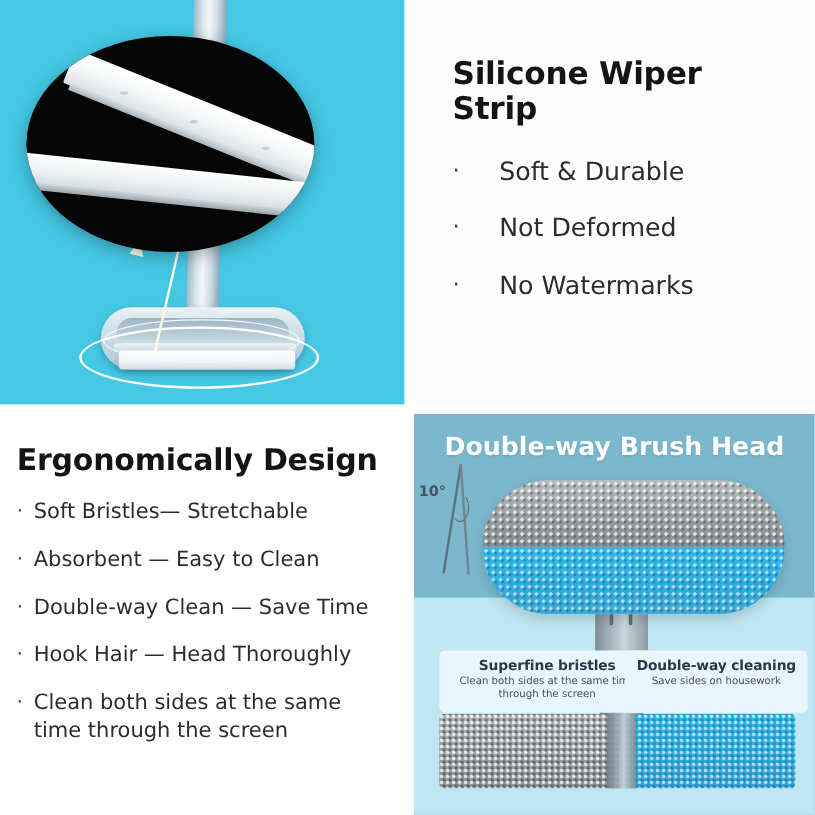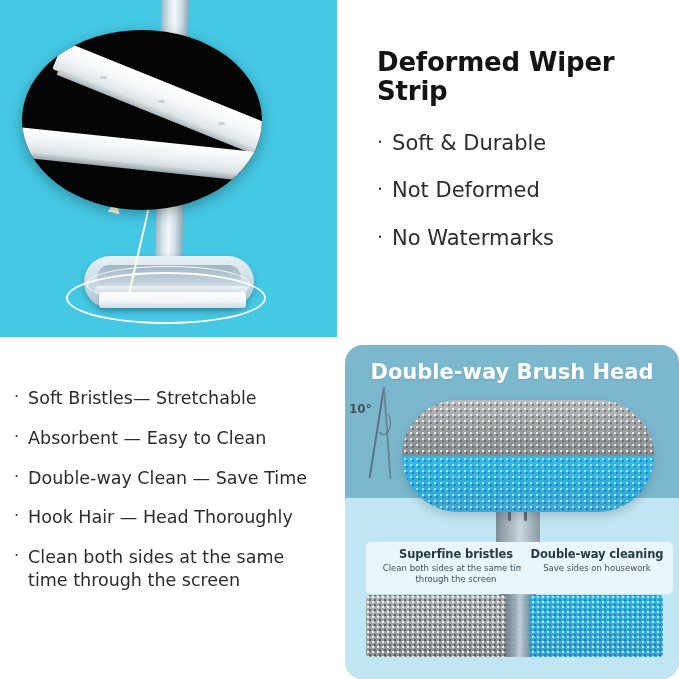--- a/index.html
+++ b/index.html
@@ -9,21 +9,21 @@
     background:#ffffff;
     font-family:"DejaVu Sans", sans-serif;
   }
   .sheet{ position:relative; width:679px; height:679px; background:#fff; }
 
   
   .panel{ position:absolute; overflow:hidden; }
   #panel-tl{ left:0;   top:0;   width:337px; height:337px; background:#45c8e4; }
   #panel-tr{ left:345px;top:0;   width:334px; height:337px; background:#fdfdfd; }
   #panel-bl{ left:0;   top:345px;width:337px; height:334px; background:#ffffff; }
-  #panel-br{ left:345px;top:345px;width:334px;height:334px; background:#7bb8ce;border-radius:18px; }
+  #panel-br{ left:345px;top:345px;width:334px;height:334px; background:#7bb8ce; }
 
   
   .tl-pole{
     position:absolute; left:162px; top:-4px; width:27px; height:270px;
     background:linear-gradient(90deg,#9fb8c6 0%,#d9e6ec 28%,#f2f7fa 48%,#cfdde6 72%,#8fa9b8 100%);
     border-radius:5px;
     transform:rotate(1.5deg); transform-origin:top center;
   }
   .tl-head{
     position:absolute; left:84px; top:256px; width:170px; height:52px;
@@ -106,21 +106,21 @@
   }
   #tr-title{ font-size:26px; line-height:1.1; }
   .bullet-list{ list-style:none; margin-top:26px; }
   .bullet-list li{
     display:flex; align-items:flex-start; gap:9px;
     color:#2c2c2c; margin-bottom:22px;
   }
   .bdot{ color:#3a3a3a; line-height:1.25; flex:0 0 auto; }
   #tr-list li{ font-size:21px; }
   #tr-list .bdot{ font-size:19px; }
-  #tr-list li span.btxt{ line-height:1.2; }
+  #tr-list li span.btxt{ line-height:1.2;margin-left:24px; }
 
   .bl-pad{ padding:24px 8px 0 14px; }
   #bl-title{ font-size:25px; }
   #bl-list{ margin-top:18px; }
   #bl-list li{ font-size:17.5px; margin-bottom:17px; }
   #bl-list .bdot{ font-size:16px; }
   #bl-list li span.btxt{ line-height:1.3; }
 
   
   .br-lower{
@@ -236,40 +236,41 @@
       <div class="strip-b"></div>
       <div class="strip-b-edge"></div>
       <div class="dotmark" style="left:78px;top:46px;"></div>
       <div class="dotmark" style="left:136px;top:70px;"></div>
       <div class="dotmark" style="left:196px;top:92px;"></div>
     </div>
   </div>
 
   <div class="panel" id="panel-tr">
     <div class="tr-pad">
-      <div class="heading-dark" id="tr-title">Deformed Wiper Strip</div>
+      <div class="heading-dark" id="tr-title">Silicone Wiper Strip</div>
       <ul class="bullet-list" id="tr-list">
         <li>
           <span class="bdot">·</span>
           <span class="btxt">Soft &amp; Durable</span>
         </li>
         <li>
           <span class="bdot">·</span>
           <span class="btxt">Not Deformed</span>
         </li>
         <li>
           <span class="bdot">·</span>
           <span class="btxt">No Watermarks</span>
         </li>
       </ul>
     </div>
   </div>
 
   <div class="panel" id="panel-bl">
     <div class="bl-pad">
+      <div class="heading-dark" id="bl-title">Ergonomically Design</div>
       <ul class="bullet-list" id="bl-list">
         <li>
           <span class="bdot">·</span>
           <span class="btxt">Soft Bristles— Stretchable</span>
         </li>
         <li>
           <span class="bdot">·</span>
           <span class="btxt">Absorbent — Easy to Clean</span>
         </li>
         <li>

